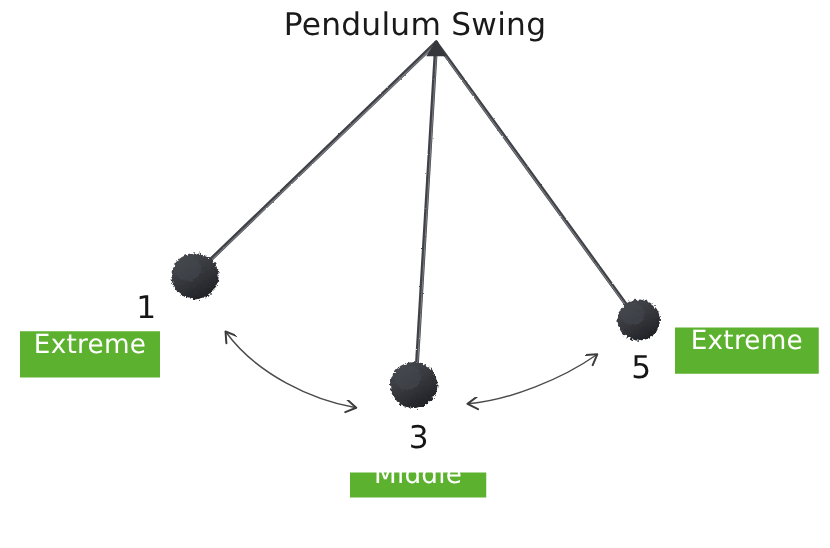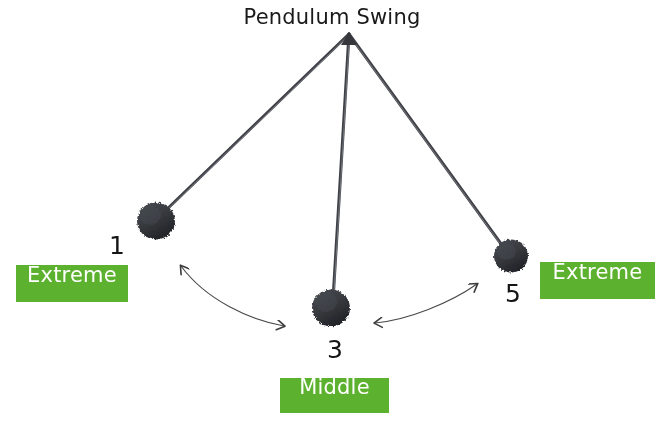--- a/index.html
+++ b/index.html
@@ -25,21 +25,21 @@
     width: 664px;
     height: 438px;
   }
   .title {
     position: absolute;
     left: 0;
     top: 5px;
     width: 664px;
     text-align: center;
     font-family: "DejaVu Sans", sans-serif;
-    font-size: 21px;
+    font-size: 25px;
     font-weight: 400;
     color: #1a1a1a;
     letter-spacing: 0.2px;
     white-space: nowrap;
   }
   .badge {
     position: absolute;
     display: flex;
     align-items: center;
     justify-content: center;
@@ -61,21 +61,21 @@
   .badge-extreme-right {
     left: 540px;
     top: 262px;
     width: 115px;
     height: 37px;
   }
   .badge-middle {
     left: 280px;
     top: 378px;
     width: 109px;
-    height: 35px;
+    height: 20px;
   }
   .num {
     position: absolute;
     font-family: "DejaVu Sans", sans-serif;
     font-size: 25px;
     font-weight: 400;
     color: #151515;
     white-space: nowrap;
     text-align: center;
   }

